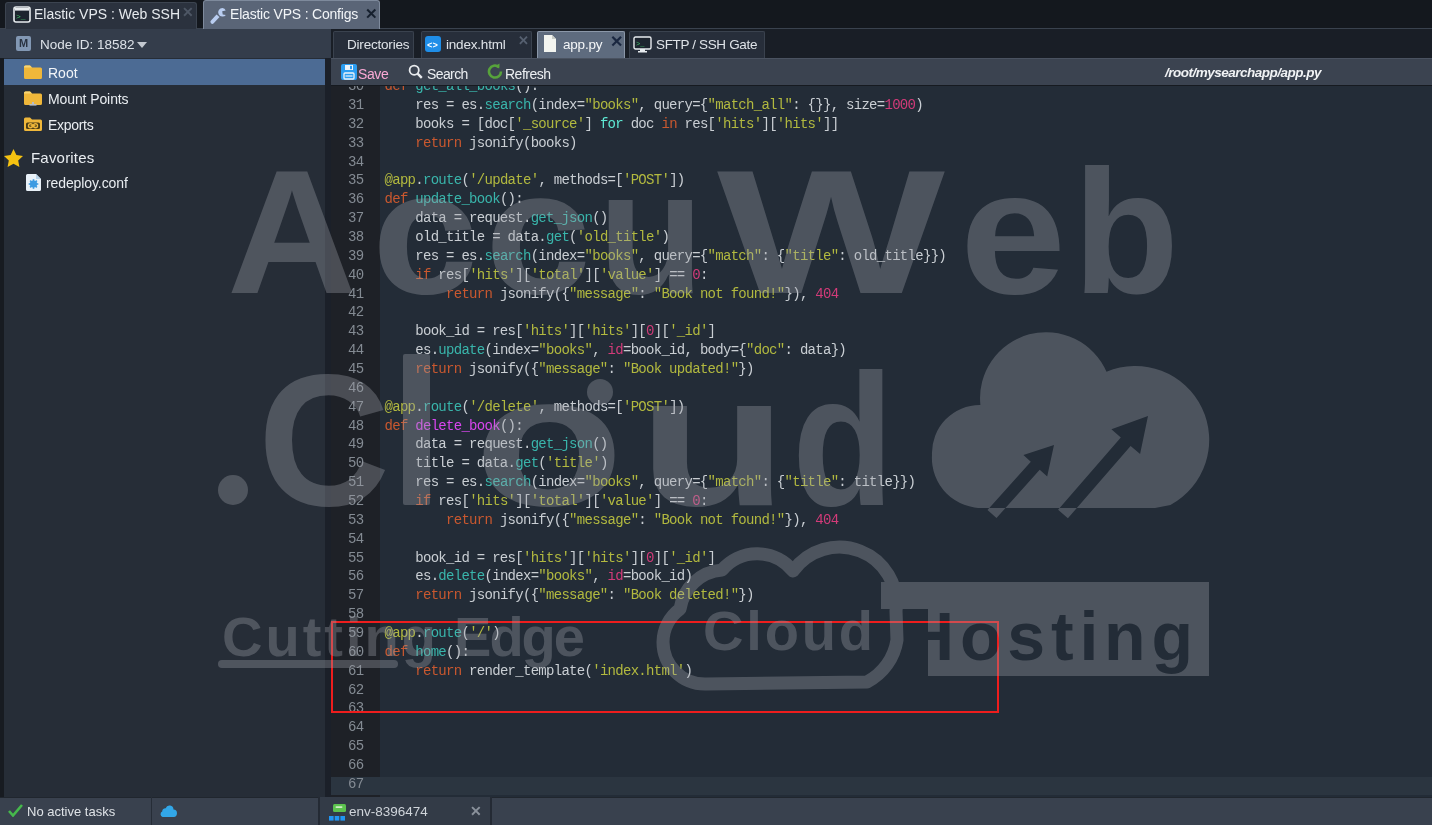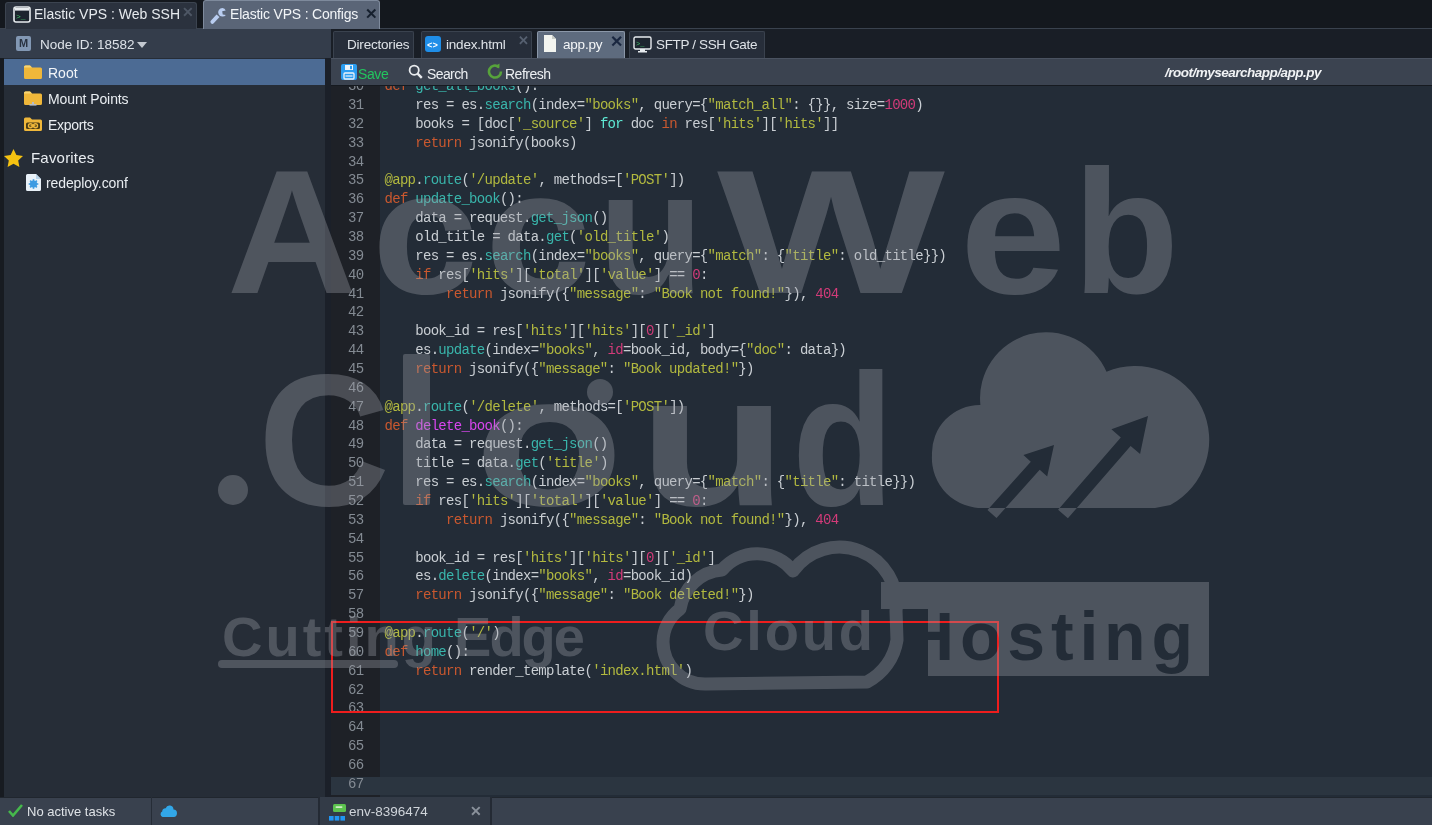--- a/index.html
+++ b/index.html
@@ -60,21 +60,21 @@
 <div class="abs" style="left:656px;top:37px;color:#dfe3e8;font-size:13.5px;letter-spacing:-0.35px">SFTP / SSH Gate</div>
 
 <div class="abs" style="left:331px;top:58px;width:1101px;height:28px;background:#3b4350;border-top:1px solid #4a5260;border-bottom:1px solid #161a20"></div>
 <svg class="abs" style="left:341px;top:64px" width="16" height="16" viewBox="0 0 16 16">
       <rect width="16" height="16" rx="2" fill="#2b9df0"></rect>
       <rect x="4" y="1" width="8" height="5" fill="#eef3f8"></rect>
       <rect x="9" y="1.8" width="2" height="3.4" fill="#2b9df0"></rect>
       <rect x="3" y="9" width="10" height="6" rx="1" fill="none" stroke="#eef3f8" stroke-width="1.3"></rect>
       <line x1="4.5" y1="12" x2="11.5" y2="12" stroke="#eef3f8" stroke-width="1.2"></line>
     </svg>
-<div class="abs" style="left:358px;top:66px;color:#22c55e;font-size:14px;letter-spacing:-0.4px">Save</div>
+<div class="abs" style="left:358px;top:66px;color:#f9a8d4;font-size:14px;letter-spacing:-0.4px">Save</div>
 <svg class="abs" style="left:408px;top:64px" width="15" height="16" viewBox="0 0 15 16">
       <circle cx="6.2" cy="6.2" r="4.6" fill="none" stroke="#e8ebee" stroke-width="1.8"></circle>
       <line x1="9.6" y1="9.6" x2="13.8" y2="13.8" stroke="#e8ebee" stroke-width="2.4"></line>
     </svg>
 <div class="abs" style="left:427px;top:66px;color:#eceff2;font-size:14px;letter-spacing:-0.6px">Search</div>
 <svg class="abs" style="left:487px;top:63px" width="16" height="17" viewBox="0 0 16 17">
       <path d="M14 8.5 a6 6 0 1 1 -2.2-4.6" fill="none" stroke="#57a33b" stroke-width="2.6"></path>
       <path d="M12.5 0.5 L12.2 5.4 L7.6 3.4 Z" fill="#57a33b"></path>
     </svg>
 <div class="abs" style="left:505px;top:66px;color:#eceff2;font-size:14px;letter-spacing:-0.5px">Refresh</div>

